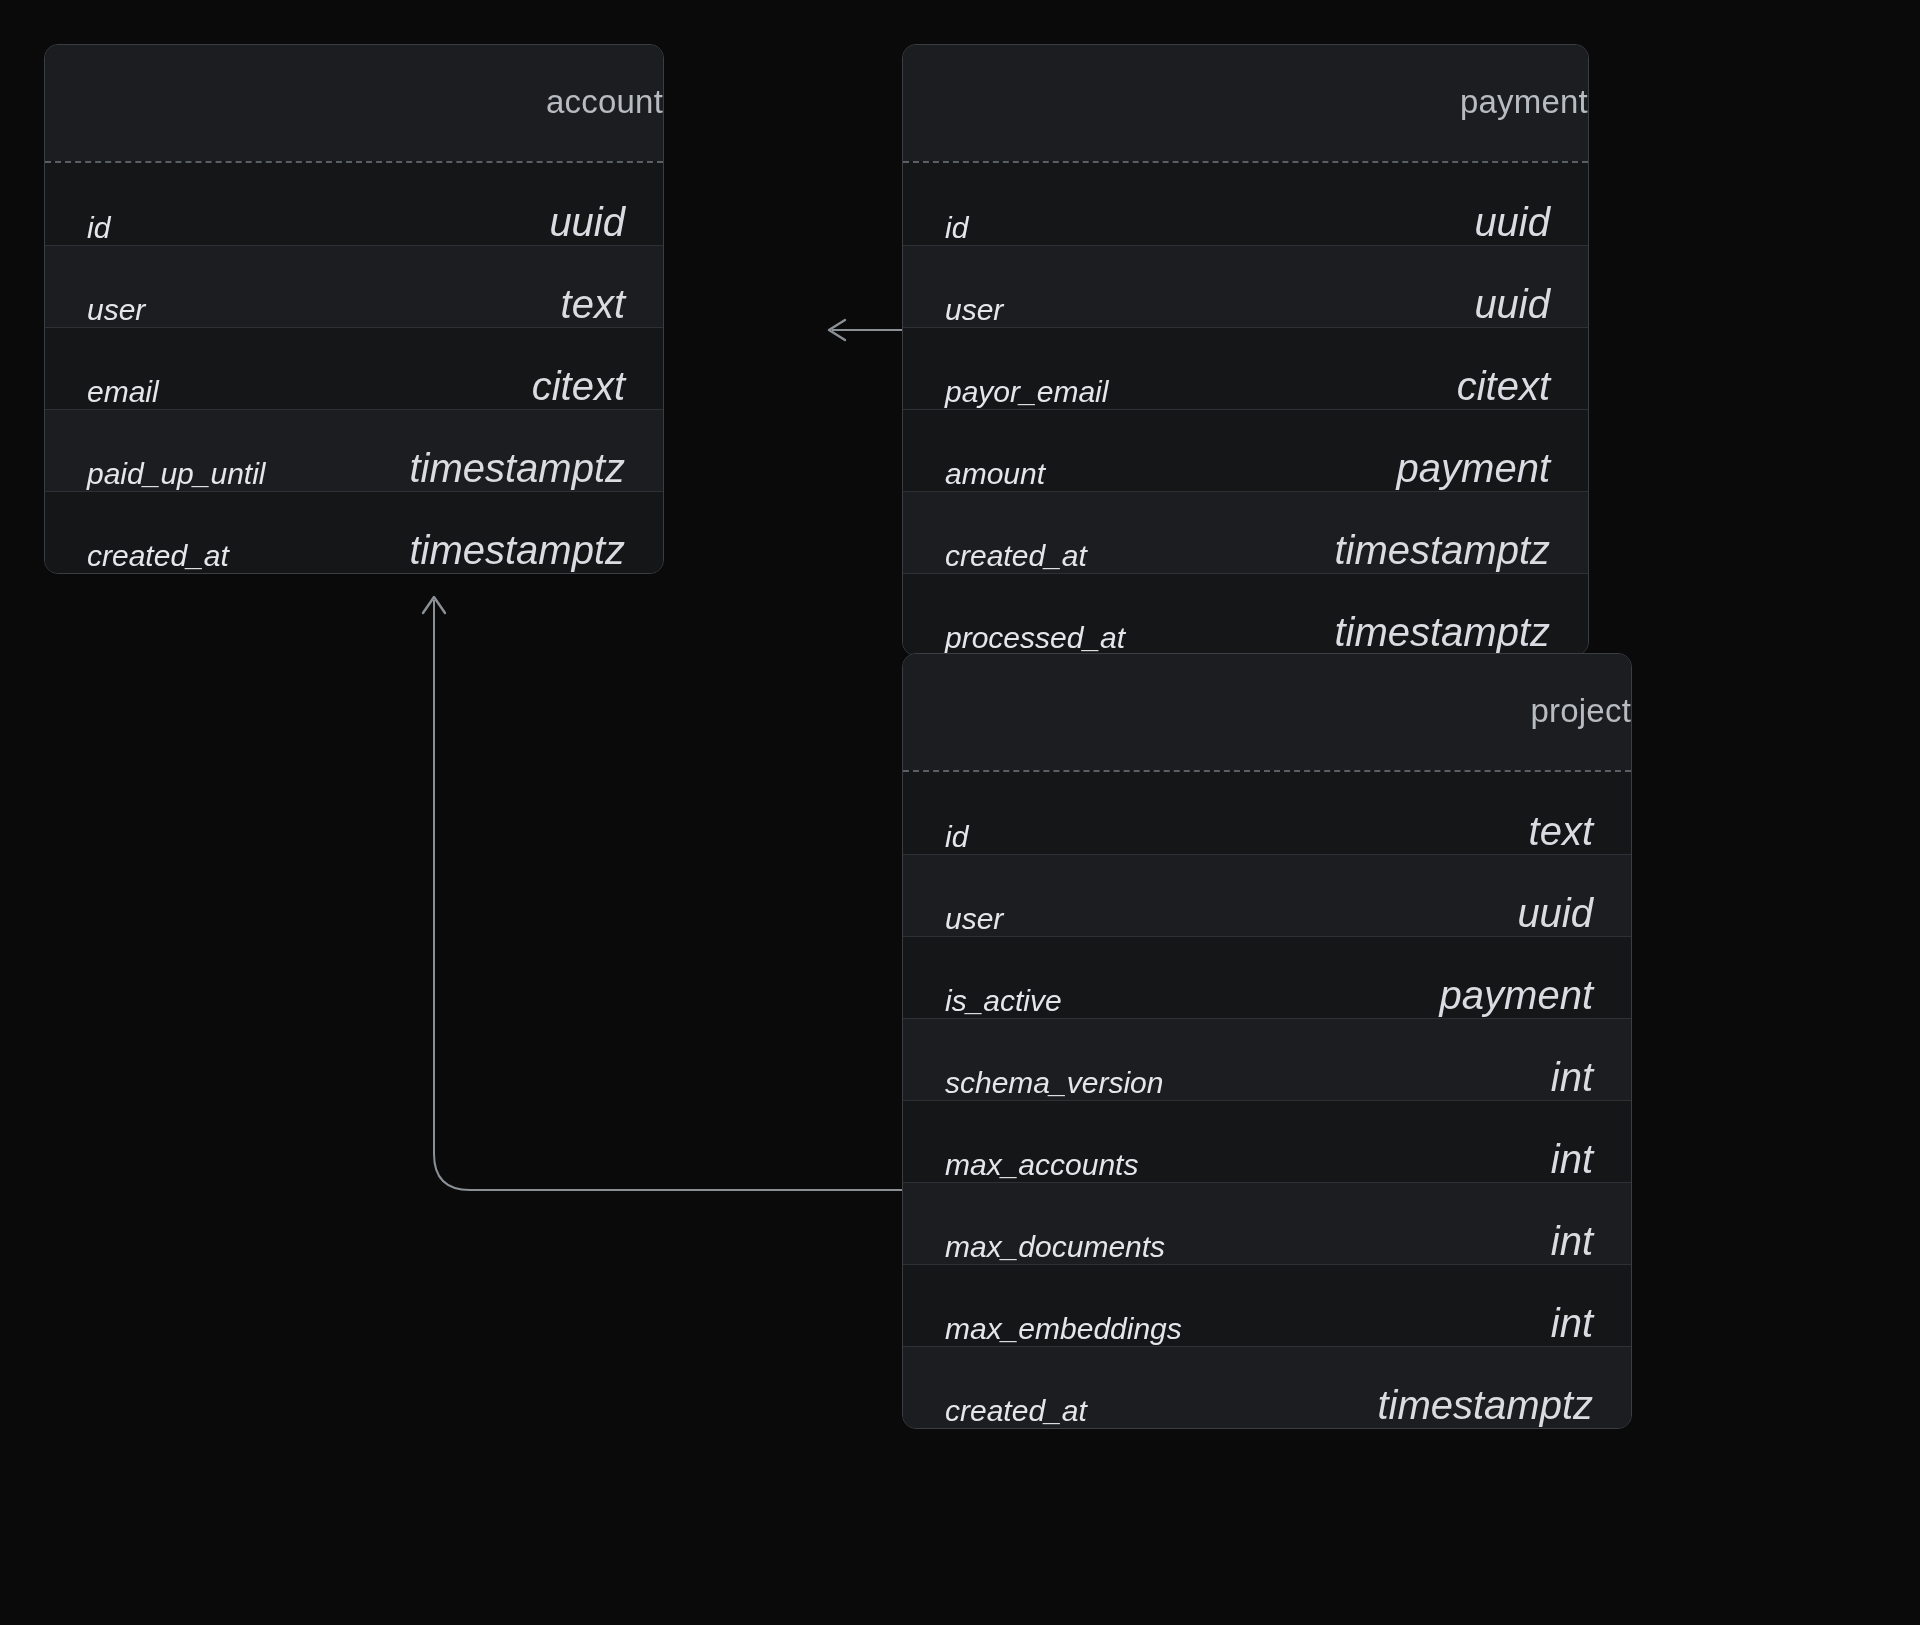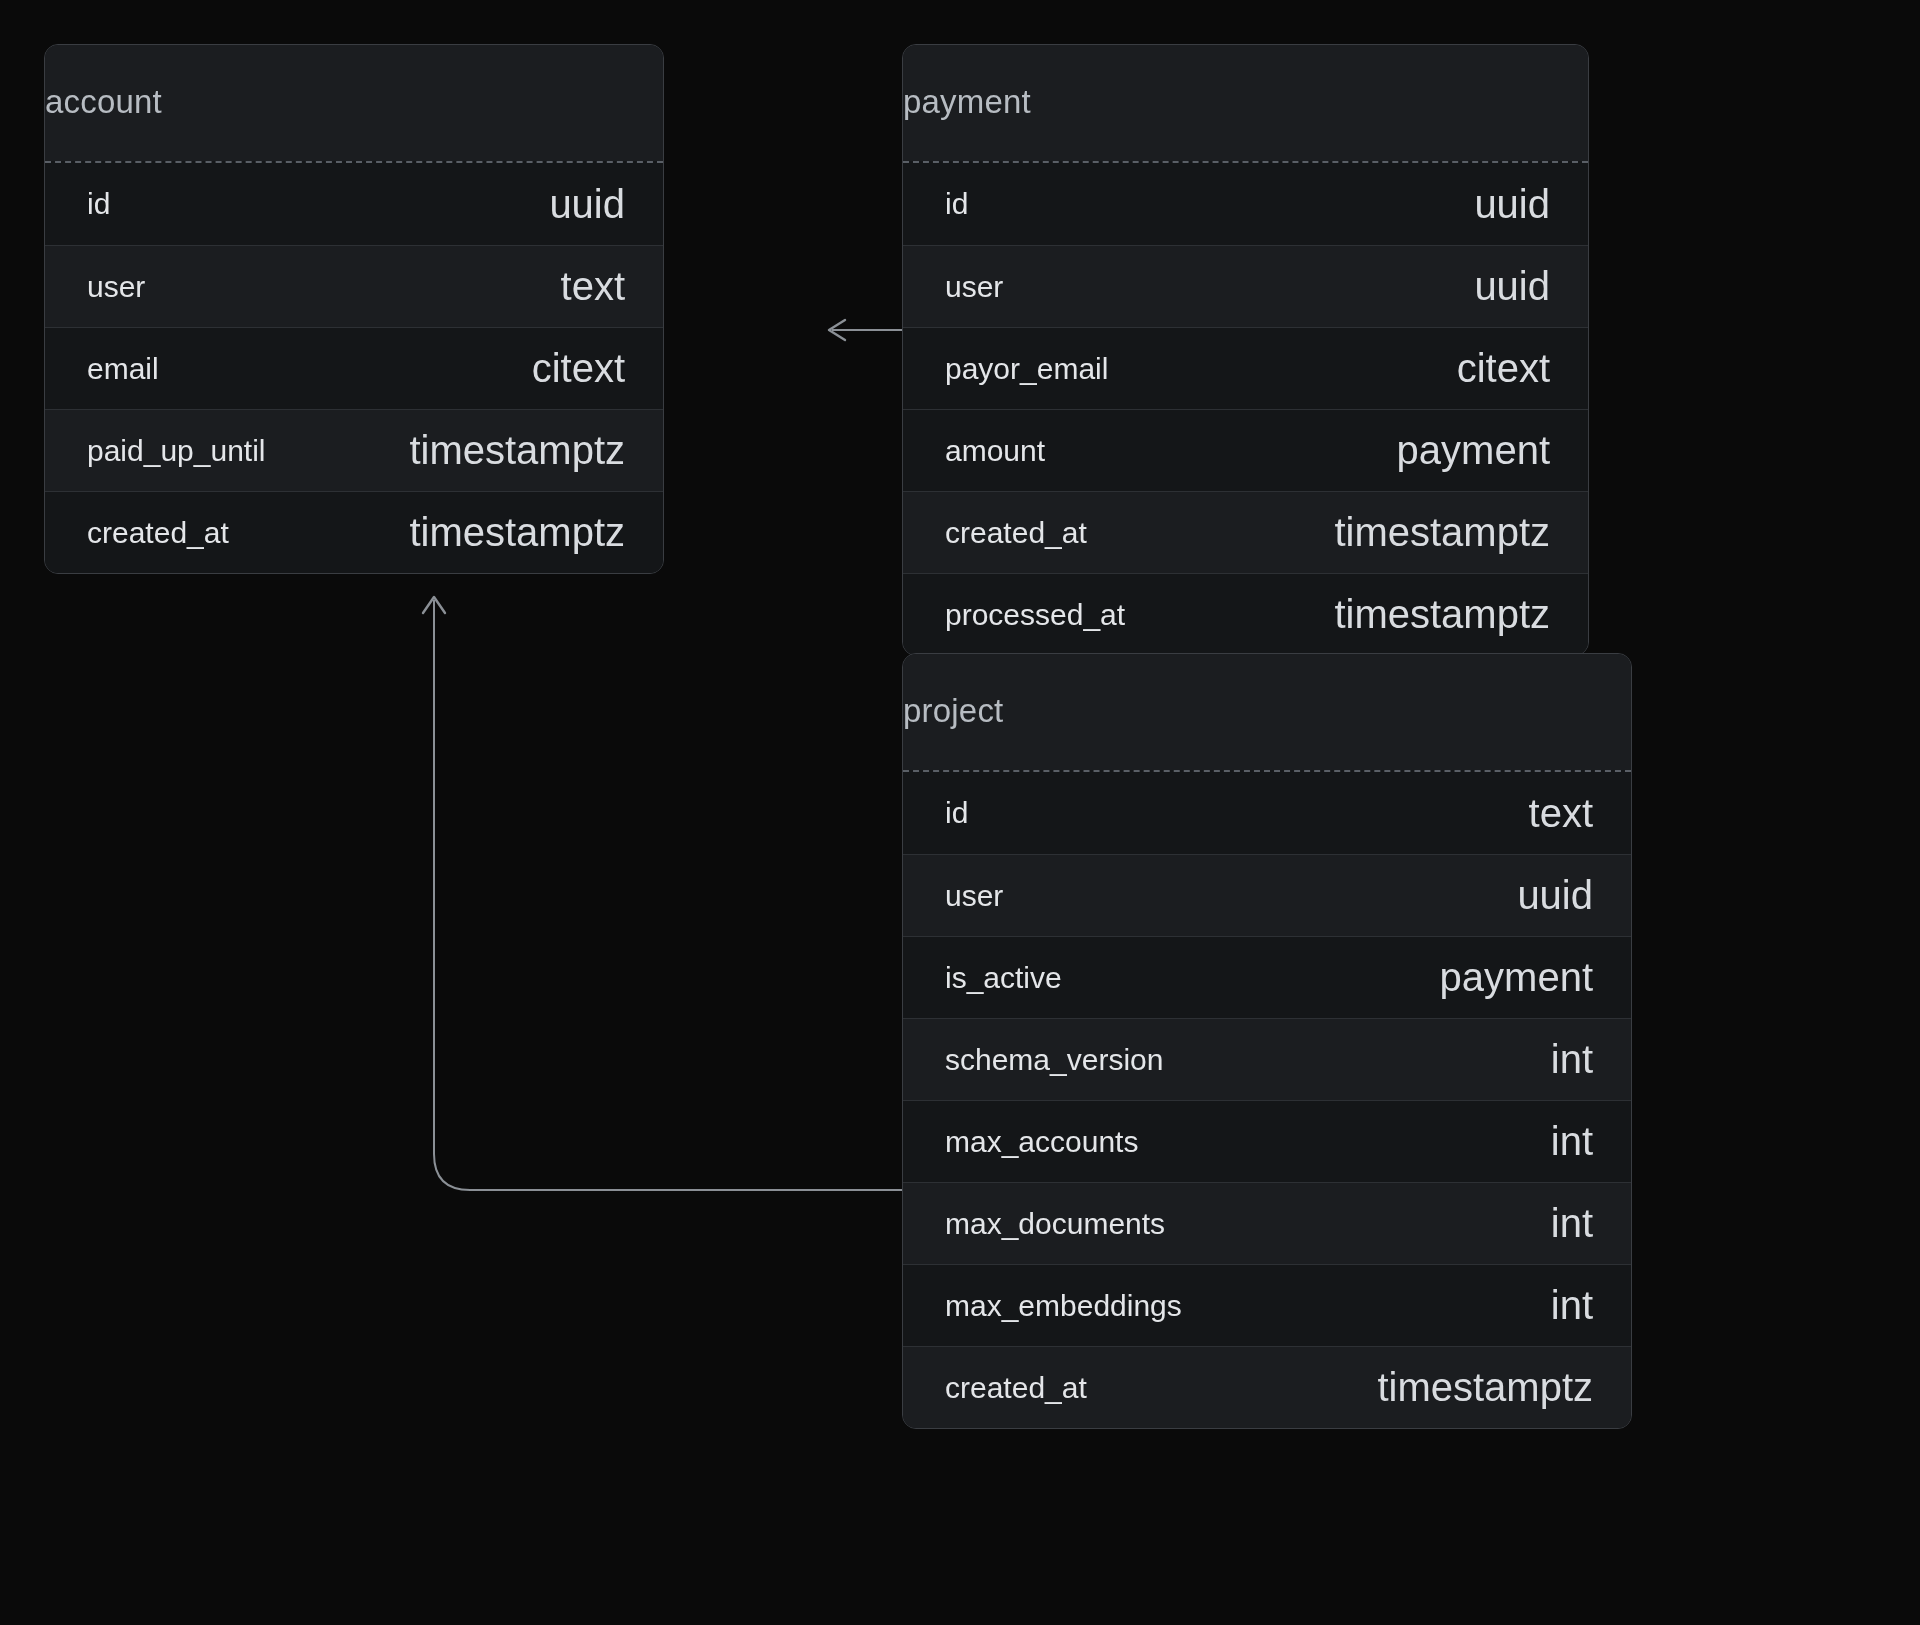--- a/index.html
+++ b/index.html
@@ -31,46 +31,47 @@
 
   .entity {
     position: absolute;
     border: 1px solid #3a3d42;
     border-radius: 14px;
     background: #151719;
     overflow: hidden;
     box-sizing: border-box;
   }
   .entity-title {
-    text-align: left;
+    text-align: right;
     color: #b7bcc2;
     font-size: 33px;
     font-weight: 400;
     letter-spacing: 0.2px;
     padding: 38px 0 40px 0;
     background: #1b1d20;
   }
   .title-divider {
     border-top: 2px dashed #5a5f66;
     margin: 0;
     height: 0;
     line-height: 0;
     font-size: 0;
   }
   .fields {
     display: block;
   }
   .field {
     display: flex;
-    align-items: center;
+    align-items: flex-end;
     justify-content: space-between;
     height: 82px;
     padding: 0 38px 0 42px;
     box-sizing: border-box;
     border-top: 1px solid #2d3034;
+    font-style: italic;
   }
   .field:first-child {
     border-top: none;
   }
   .field.alt {
     background: #1b1d20;
   }
   .field.plain {
     background: #141618;
   }

